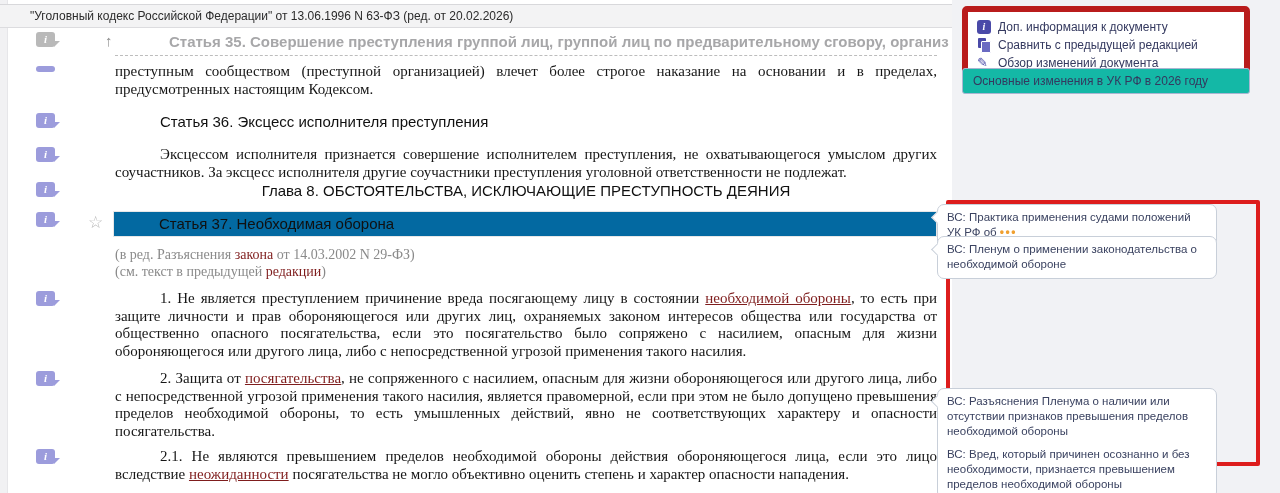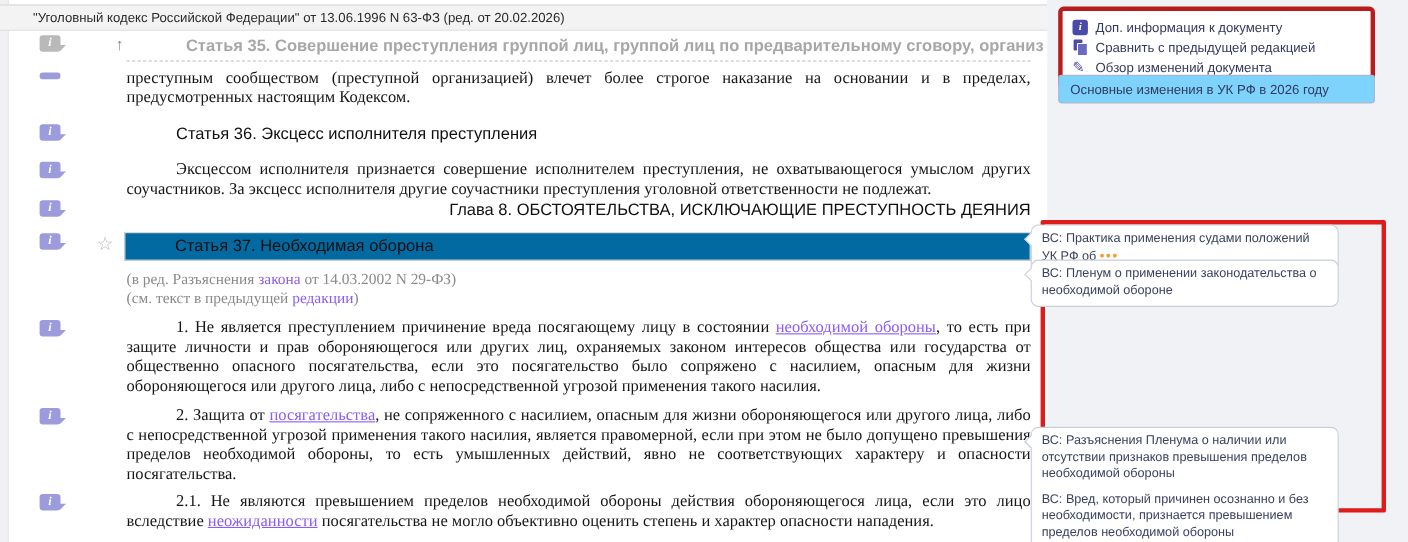--- a/index.html
+++ b/index.html
@@ -42,47 +42,47 @@
   .row { position:relative; }
   .row > .micon { left:-79px; top:1px; }
   .clip { height:6px; overflow:hidden; position:relative; }
   .p { text-indent:45px; }
   .p0 { text-indent:0; }
   .mb1 { margin-bottom:14px; } .mb2 { margin-bottom:0; } .mb3 { margin-bottom:10px; }
   .mb4 { margin-bottom:9px; }  .mb5 { margin-bottom:8px; }
   .h { font-family:"Liberation Sans", sans-serif; font-size:15px; font-weight:normal; color:#101010;
        text-align:left; line-height:20px; }
   .h-indent { margin-left:45px; }
-  .h-center { text-align:right; }
+  .h-center { text-align:center; }
   .sel-bar { border:1px solid #e7e7e7; background:#0369a1; padding:2px 0 2px 45px; margin-left:-2px; }
   .star { position:absolute; left:-27px; top:1px; font-size:17px; color:#b9b9b9; line-height:20px; cursor:pointer;
           font-family:"DejaVu Sans", sans-serif; }
   .note { font-size:14px; line-height:17px; color:#8a8a8a; text-align:left; text-indent:0; }
-  a.doclink { color:#8b5cf6; text-decoration:underline; cursor:pointer; }
+  a.doclink { color:#7f1d1d; text-decoration:underline; cursor:pointer; }
   .note a.doclink { text-decoration:none; }
 
   
   .sidebar { position:absolute; left:952px; top:0; width:328px; height:493px; background:#f1f2f5; }
 
   .info-panel { position:absolute; left:962px; top:6px; width:288px; background:#fff;
-                border:4px solid #b91c1c; border-radius:5px; padding:6px 9px 7px; }
+                border:6px solid #b91c1c; border-radius:5px; padding:6px 9px 7px; }
   .info-row { display:flex; align-items:center; gap:7px; padding:2px 0; font-size:12px; color:#34395f;
               cursor:pointer; white-space:nowrap; }
   .ic-info { display:inline-block; flex:0 0 14px; width:14px; height:14px; background:#4a4aa8; border-radius:3px;
              color:#fff; font:italic bold 10px/13px "Liberation Serif", serif; text-align:center; }
   .ic-info::before { content:"i"; }
   .ic-edit { flex:0 0 14px; width:14px; color:#4a4aa8; font-size:13px; line-height:14px; }
   .ic-edit::before { content:"\270E"; }
   .ic-copy { position:relative; display:inline-block; flex:0 0 14px; width:14px; height:14px; }
   .ic-copy::before { content:""; position:absolute; left:1px; top:0; width:8px; height:10px;
                      background:#4a4aa8; border-radius:1px; }
   .ic-copy::after { content:""; position:absolute; left:4px; top:3px; width:8px; height:10px;
                     background:#6a6ac2; border:1px solid #fff; border-radius:1px; }
 
-  .changes-box { position:absolute; left:962px; top:68px; width:288px; background:#7dd3fc;
+  .changes-box { position:absolute; left:962px; top:68px; width:288px; background:#14b8a6;
                  border:1px solid #a9b6d2; border-radius:3px; padding:5px 10px; font-size:12px;
                  color:#34395f; cursor:pointer; white-space:nowrap; }
 
   .red-frame { position:absolute; left:946px; top:200px; width:314px; height:266px;
                border:4px solid #dd1d1d; border-radius:2px; }
 
   .vc-box { position:absolute; left:937px; width:280px; background:#fff; border:1px solid #c8cfd9;
             border-radius:7px; padding:5px 9px 6px; font-size:11.5px; line-height:15px; color:#3a4260;
             cursor:pointer; }
   .vc-box::before { content:""; position:absolute; left:-5px; top:8px; width:8px; height:8px; background:#fff;

